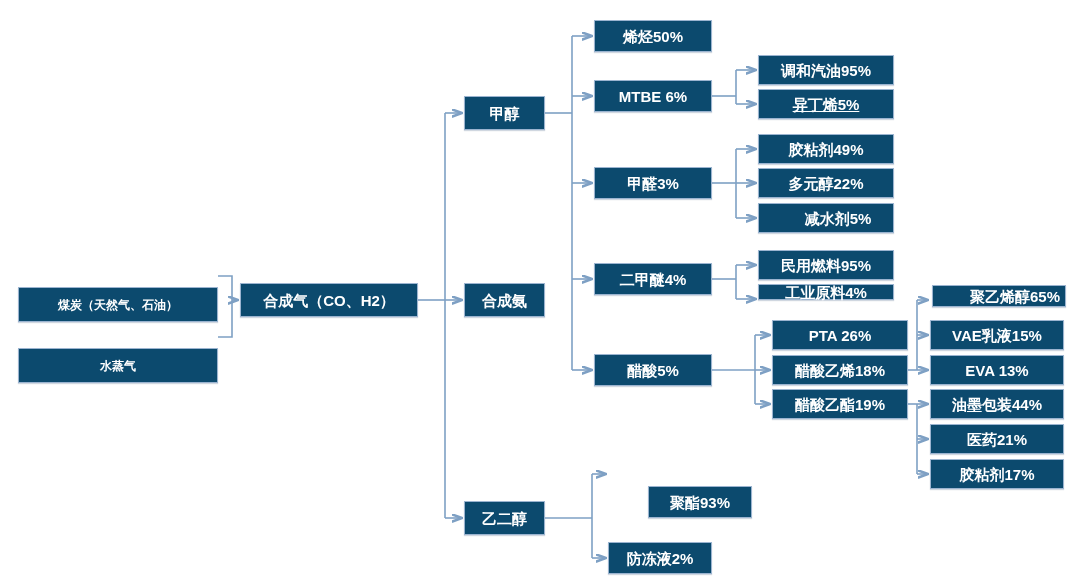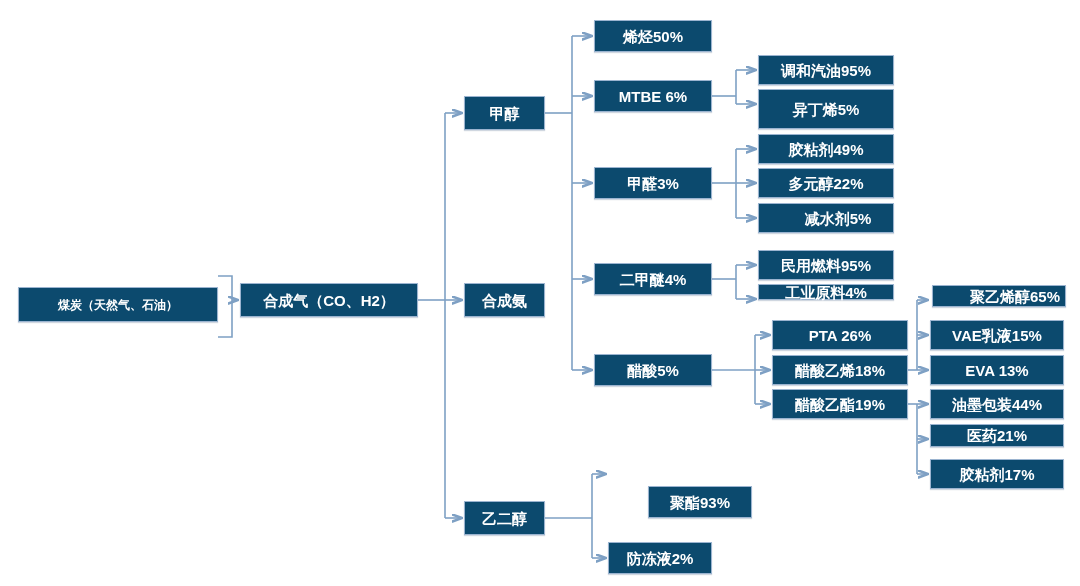--- a/index.html
+++ b/index.html
@@ -112,50 +112,51 @@
     <path d="M917,439 L928,439" marker-end="url(#arw)"></path>
     <path d="M917,474 L928,474" marker-end="url(#arw)"></path>
 
     <path d="M545,518 L592,518"></path>
     <path d="M592,474 L592,558"></path>
     <path d="M592,474 L606,474" marker-end="url(#arw)"></path>
     <path d="M592,558 L606,558" marker-end="url(#arw)"></path>
   </svg>
 
   <div class="node n-lvl0" style="left:18px;  top:258px; width:200px; height:35px;">煤炭（天然气、石油）</div>
+  <div class="node n-lvl0" style="left:18px;  top:319px; width:200px; height:35px;">水蒸气</div>
 
   <div class="node n-lvl1" style="left:240px; top:283px; width:178px; height:34px;">合成气（CO、H2）</div>
 
   <div class="node n-lvl2" style="left:464px; top:96px;  width:81px; height:34px;">甲醇</div>
   <div class="node n-lvl2" style="left:464px; top:283px; width:81px; height:34px;">合成氨</div>
   <div class="node n-lvl2" style="left:464px; top:501px; width:81px; height:34px;">乙二醇</div>
 
   <div class="node n-lvl3" style="left:594px; top:20px;  width:118px; height:32px;">烯烃50%</div>
   <div class="node n-lvl3" style="left:594px; top:80px;  width:118px; height:32px;">MTBE 6%</div>
   <div class="node n-lvl3" style="left:594px; top:167px; width:118px; height:32px;">甲醛3%</div>
   <div class="node n-lvl3" style="left:594px; top:263px; width:118px; height:32px;">二甲醚4%</div>
   <div class="node n-lvl3" style="left:594px; top:354px; width:118px; height:32px;">醋酸5%</div>
 
   <div class="node n-lvl3" style="left:608px; top:486px; width:104px; height:32px;margin-left:40px;">聚酯93%</div>
   <div class="node n-lvl3" style="left:608px; top:542px; width:104px; height:32px;">防冻液2%</div>
 
   <div class="node n-lvl4" style="left:758px; top:55px;  width:136px; height:30px;">调和汽油95%</div>
-  <div class="node n-lvl4" style="left:758px; top:89px;  width:136px; height:40px;">异丁烯5%</div>
+  <div class="node n-lvl4" style="left:758px; top:89px;  width:136px; height:30px;text-decoration:underline;">异丁烯5%</div>
 
   <div class="node n-lvl4" style="left:758px; top:134px; width:136px; height:30px;">胶粘剂49%</div>
   <div class="node n-lvl4" style="left:758px; top:168px; width:136px; height:30px;">多元醇22%</div>
   <div class="node n-lvl4" style="left:758px; top:203px; width:136px; height:30px;padding-left:24px;">减水剂5%</div>
 
   <div class="node n-lvl4" style="left:758px; top:250px; width:136px; height:30px;">民用燃料95%</div>
   <div class="node n-lvl4" style="left:758px; top:284px; width:136px; height:16px;">工业原料4%</div>
 
   <div class="node n-lvl4" style="left:772px; top:320px; width:136px; height:30px;">PTA 26%</div>
   <div class="node n-lvl4" style="left:772px; top:355px; width:136px; height:30px;">醋酸乙烯18%</div>
   <div class="node n-lvl4" style="left:772px; top:389px; width:136px; height:30px;">醋酸乙酯19%</div>
 
   <div class="node n-lvl4" style="left:932px; top:285px; width:134px; height:22px;padding-left:32px;">聚乙烯醇65%</div>
   <div class="node n-lvl4" style="left:930px; top:320px; width:134px; height:30px;">VAE乳液15%</div>
   <div class="node n-lvl4" style="left:930px; top:355px; width:134px; height:30px;">EVA 13%</div>
   <div class="node n-lvl4" style="left:930px; top:389px; width:134px; height:30px;">油墨包装44%</div>
-  <div class="node n-lvl4" style="left:930px; top:424px; width:134px; height:23px;">医药21%</div>
+  <div class="node n-lvl4" style="left:930px; top:424px; width:134px; height:30px;">医药21%</div>
   <div class="node n-lvl4" style="left:930px; top:459px; width:134px; height:30px;">胶粘剂17%</div>
 
 </div>
 
 </body></html>

